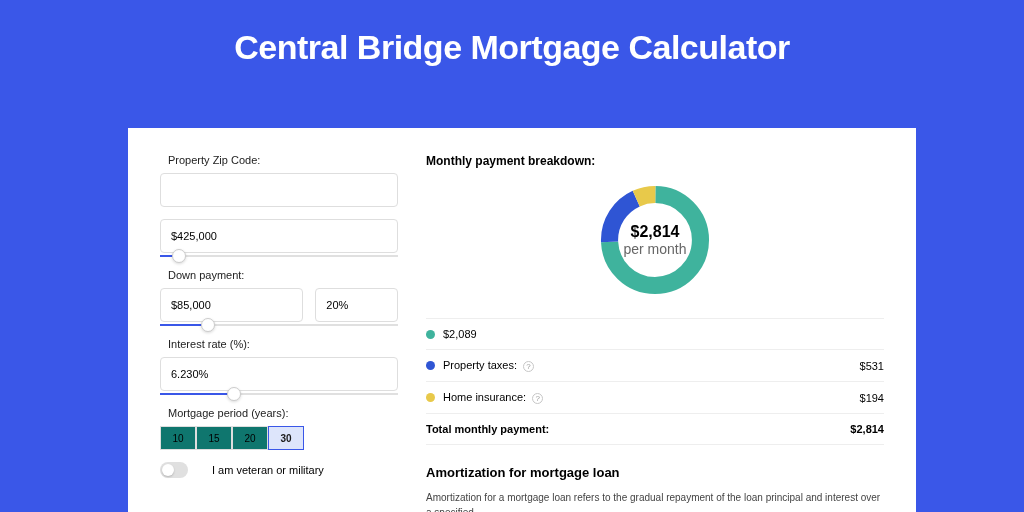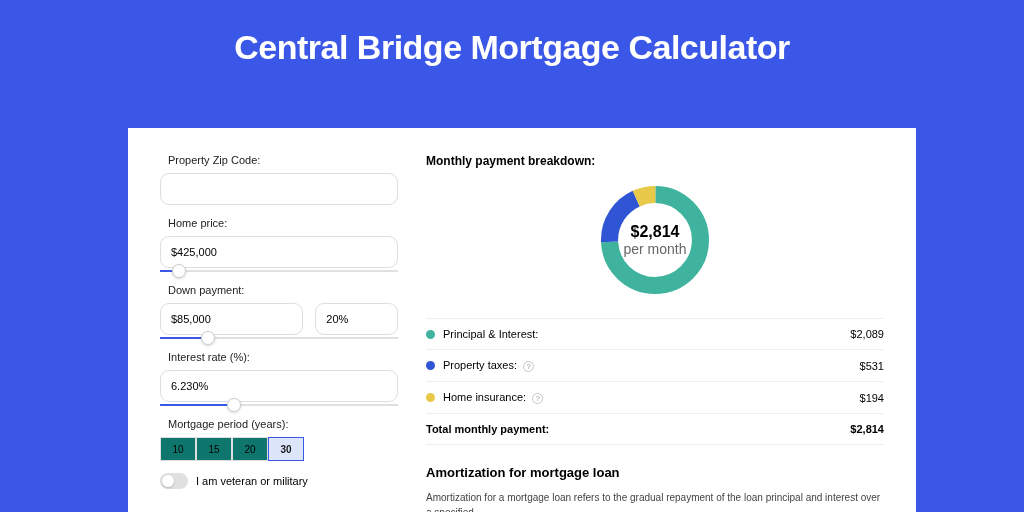--- a/index.html
+++ b/index.html
@@ -4,32 +4,32 @@
 <style>
 * { box-sizing: border-box; margin: 0; padding: 0; font-family: Arial, Helvetica, sans-serif; }
 html, body { width: 1024px; height: 512px; overflow: hidden; background: #3a57e8; }
 .page { width: 1024px; height: 388px; position: relative; }
 .title { text-align: center; color: #fff; font-size: 34px; font-weight: 700; padding-top: 28px; padding-bottom: 18px; letter-spacing: -0.5px; }
 .card { position: absolute; top: 128px; left: 128px; width: 788px; background: #fff; padding: 26px 32px; }
 .cols { display: flex; gap: 28px; }
 .left { width: 238px; }
 .right { flex: 1; }
 .label { font-size: 11px; color: #222; margin-bottom: 7px; padding-left: 8px; }
-.input { width: 100%; height: 32px; border: 1px solid #dedede; border-radius: 9px; padding: 10px 10px; font-size: 11px; background: #fff; }
+.input { width: 100%; height: 32px; border: 1px solid #dedede; border-radius: 4px; padding: 16px 10px; font-size: 11px; background: #fff; }
 .field { margin-bottom: 12px; position: relative; }
 .slider-track { position: relative; height: 2px; background: #e0e0e0; margin-top: 2px; }
 .slider-fill { position: absolute; top: 0; height: 2px; background: #3a57e8; }
 .slider-thumb { position: absolute; top: -6px; width: 14px; height: 14px; border-radius: 50%; background: #fff; border: 1px solid #ccc; box-shadow: 0 1px 3px rgba(0,0,0,.15); transform: translateX(-50%); }
 .row { display: flex; gap: 12px; }
 .row .input:first-child { flex: 2; }
 .row .input:last-child { flex: 1; }
 .seg { display: flex; gap: 0; }
 .seg-btn { width: 36px; height: 24px; border: 1px solid #dedede; background: #0f766e; font-size: 10px; display: flex; align-items: center; justify-content: center; cursor: pointer; }
 .seg-btn.active { background: #dde5fb; border-color: #3a57e8; color: #1a1a1a; font-weight: 600; }
-.toggle-row { display: flex; align-items: center; gap: 8px; margin-top: 2px; }
+.toggle-row { display: flex; align-items: center; gap: 24px; margin-top: 2px; }
 .toggle { width: 28px; height: 16px; border-radius: 8px; background: #e0e0e0; position: relative; }
 .toggle::after { content: ""; position: absolute; left: 2px; top: 2px; width: 12px; height: 12px; background: #fff; border-radius: 50%; box-shadow: 0 1px 2px rgba(0,0,0,.2); }
 .toggle-label { font-size: 11px; }
 .h2 { font-size: 12px; font-weight: 700; margin-bottom: 12px; }
 .donut-wrap { position: relative; width: 120px; height: 120px; margin: 0 auto 18px; }
 .donut-center { position: absolute; inset: 0; display: flex; flex-direction: column; align-items: center; justify-content: center; }
 .donut-center .amt { font-size: 16px; font-weight: 700; }
 .donut-center .sub { font-size: 14px; color: #666; }
 .list { border-top: 1px solid #eee; }
 .li { display: flex; align-items: center; padding: 9px 0; border-bottom: 1px solid #eee; font-size: 11px; }
@@ -51,21 +51,20 @@
 <div class="card">
   <div class="cols">
     <div class="left">
 
       <div class="field">
         <div class="label">Property Zip Code:</div>
         <input class="input" value="" style="">
       </div>
 
       <div class="field">
-        <div class="label">Home price:</div>
         <input class="input" value="$425,000" style="">
         <div class="slider-track">
           <div class="slider-fill" style="width: 8%;"></div>
           <div class="slider-thumb" style="left: 8%;"></div>
         </div>
       </div>
 
       <div class="field">
         <div class="label">Down payment:</div>
         <div class="row">
@@ -115,21 +114,20 @@
             </svg>
         <div class="donut-center">
           <div class="amt">$2,814</div>
           <div class="sub">per month</div>
         </div>
       </div>
 
       <div class="list" id="bd-list">
             <div class="li">
               <span class="dot" style="background: rgb(63, 179, 157);"></span>
-              <span class="label2">Principal &amp; Interest:</span>
               <span class="val">$2,089</span>
             </div>
             <div class="li">
               <span class="dot" style="background: rgb(47, 85, 212);"></span>
               <span class="label2">Property taxes:<span class="help">?</span></span>
               <span class="val">$531</span>
             </div>
             <div class="li">
               <span class="dot" style="background: rgb(232, 201, 74);"></span>
               <span class="label2">Home insurance:<span class="help">?</span></span>

